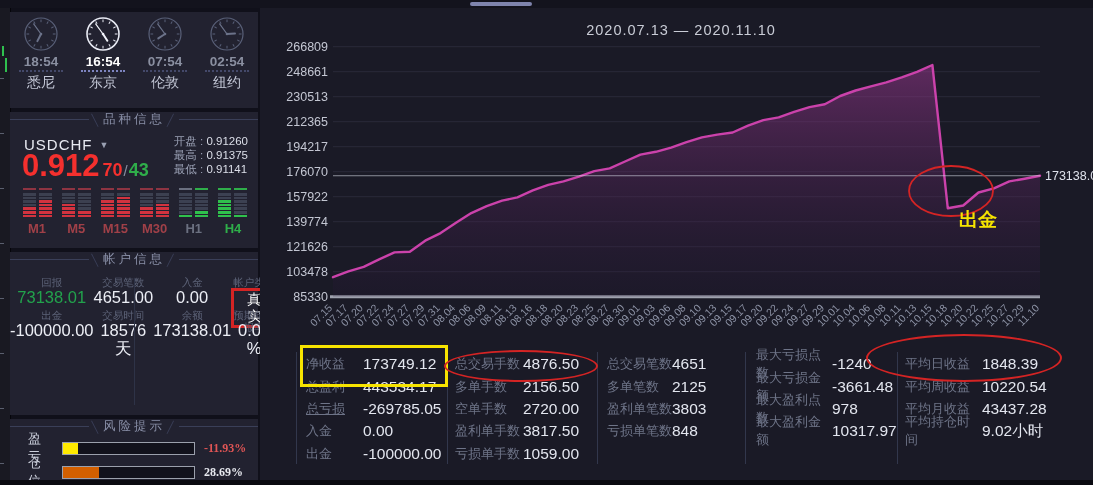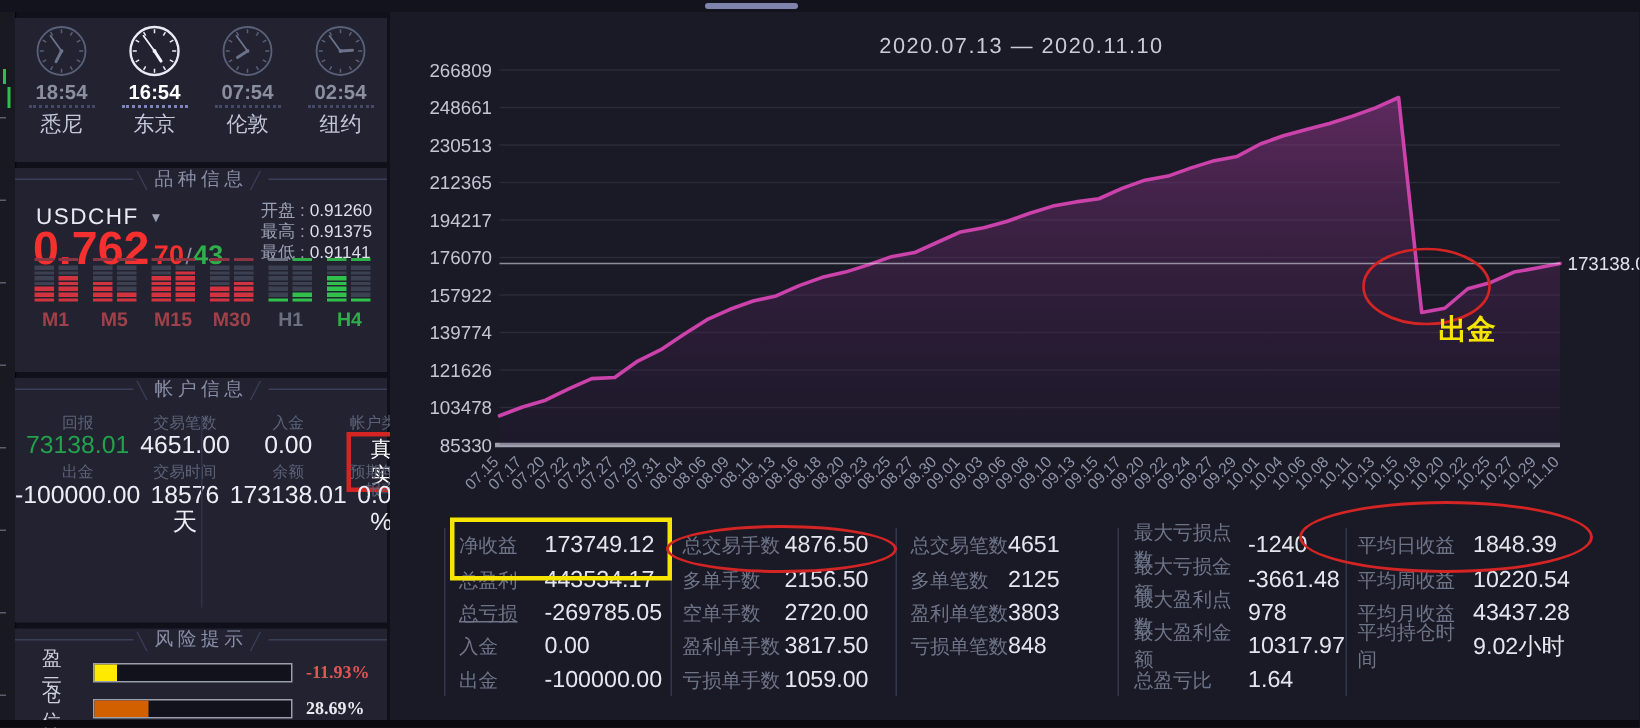--- a/index.html
+++ b/index.html
@@ -39,21 +39,21 @@
   #symbol-caret{color:#9aa0b2;font-size:9px;margin-left:7px;}
   #ohl{right:10px;top:22px;font-size:11.5px;line-height:14px;text-align:left;}
   .ohl-label{color:#9aa0b4;}
   .ohl-label::after{content:" : ";color:#9aa0b4;}
   .ohl-value{color:#dcdfe9;}
   #price-row{left:12px;top:36px;display:flex;align-items:baseline;}
   #price-big{font-size:31px;font-weight:bold;color:#f5302e;letter-spacing:0px;}
   #price-bid{font-size:18px;font-weight:bold;color:#f5302e;margin-left:3px;}
   #price-sep{font-size:15px;color:#8a8fa0;margin:0 1px;}
   #price-ask{font-size:18px;font-weight:bold;color:#2fae4a;}
-  #tf-row{left:12px;right:10px;top:60px;display:flex;justify-content:space-between;}
+  #tf-row{left:12px;right:10px;top:76px;display:flex;justify-content:space-between;}
   .tf-group{width:30px;display:flex;flex-direction:column;align-items:center;cursor:pointer;}
   .tf-dashes{display:flex;gap:3px;margin-bottom:3px;}
   .tf-dash{width:13px;height:2px;}
   .tf-meter{display:flex;gap:3px;}
   .tf-col{display:flex;flex-direction:column;gap:1px;}
   .tf-cell{width:13px;height:2.6px;}
   .tf-label{font-size:13px;font-weight:bold;margin-top:4px;}
   
   #account-grid{position:absolute;left:0;right:0;top:22px;display:grid;grid-template-columns:1fr 1fr 1fr 1fr;}
   .acct-cell{height:31px;text-align:center;padding-top:2px;}
@@ -210,21 +210,21 @@
   <div id="symbol-row" class="abs">
     <span>USDCHF</span>
     <span id="symbol-caret">▼</span>
   </div>
   <div id="ohl" class="abs">
     <div><span class="ohl-label">开盘</span><span class="ohl-value">0.91260</span></div>
     <div><span class="ohl-label">最高</span><span class="ohl-value">0.91375</span></div>
     <div><span class="ohl-label">最低</span><span class="ohl-value">0.91141</span></div>
   </div>
   <div id="price-row" class="abs">
-    <span id="price-big">0.762</span>
+    <span id="price-big">0.912</span>
     <span id="price-bid">70</span>
     <span id="price-sep">/</span>
     <span id="price-ask">43</span>
   </div>
   <div id="tf-row" class="abs">
       <div class="tf-group">
         <div class="tf-dashes">
           <div class="tf-dash" style="background: rgb(141, 52, 66);"></div>
           <div class="tf-dash" style="background: rgb(141, 52, 66);"></div>
         </div>
@@ -619,24 +619,20 @@
         <span class="stats-value">-3661.48</span>
       </div>
       <div class="stats-row">
         <span class="stats-label" style="width: 76px;">最大盈利点数</span>
         <span class="stats-value">978</span>
       </div>
       <div class="stats-row">
         <span class="stats-label" style="width: 76px;">最大盈利金额</span>
         <span class="stats-value">10317.97</span>
       </div>
-      <div class="stats-row">
-        <span class="stats-label" style="width: 76px;">总盈亏比</span>
-        <span class="stats-value">1.64</span>
-      </div>
     </div>
     <div class="stats-col" style="left: 905px; width: 150px;">
       <div class="stats-row">
         <span class="stats-label" style="width: 77px;">平均日收益</span>
         <span class="stats-value">1848.39</span>
       </div>
       <div class="stats-row">
         <span class="stats-label" style="width: 77px;">平均周收益</span>
         <span class="stats-value">10220.54</span>
       </div>

